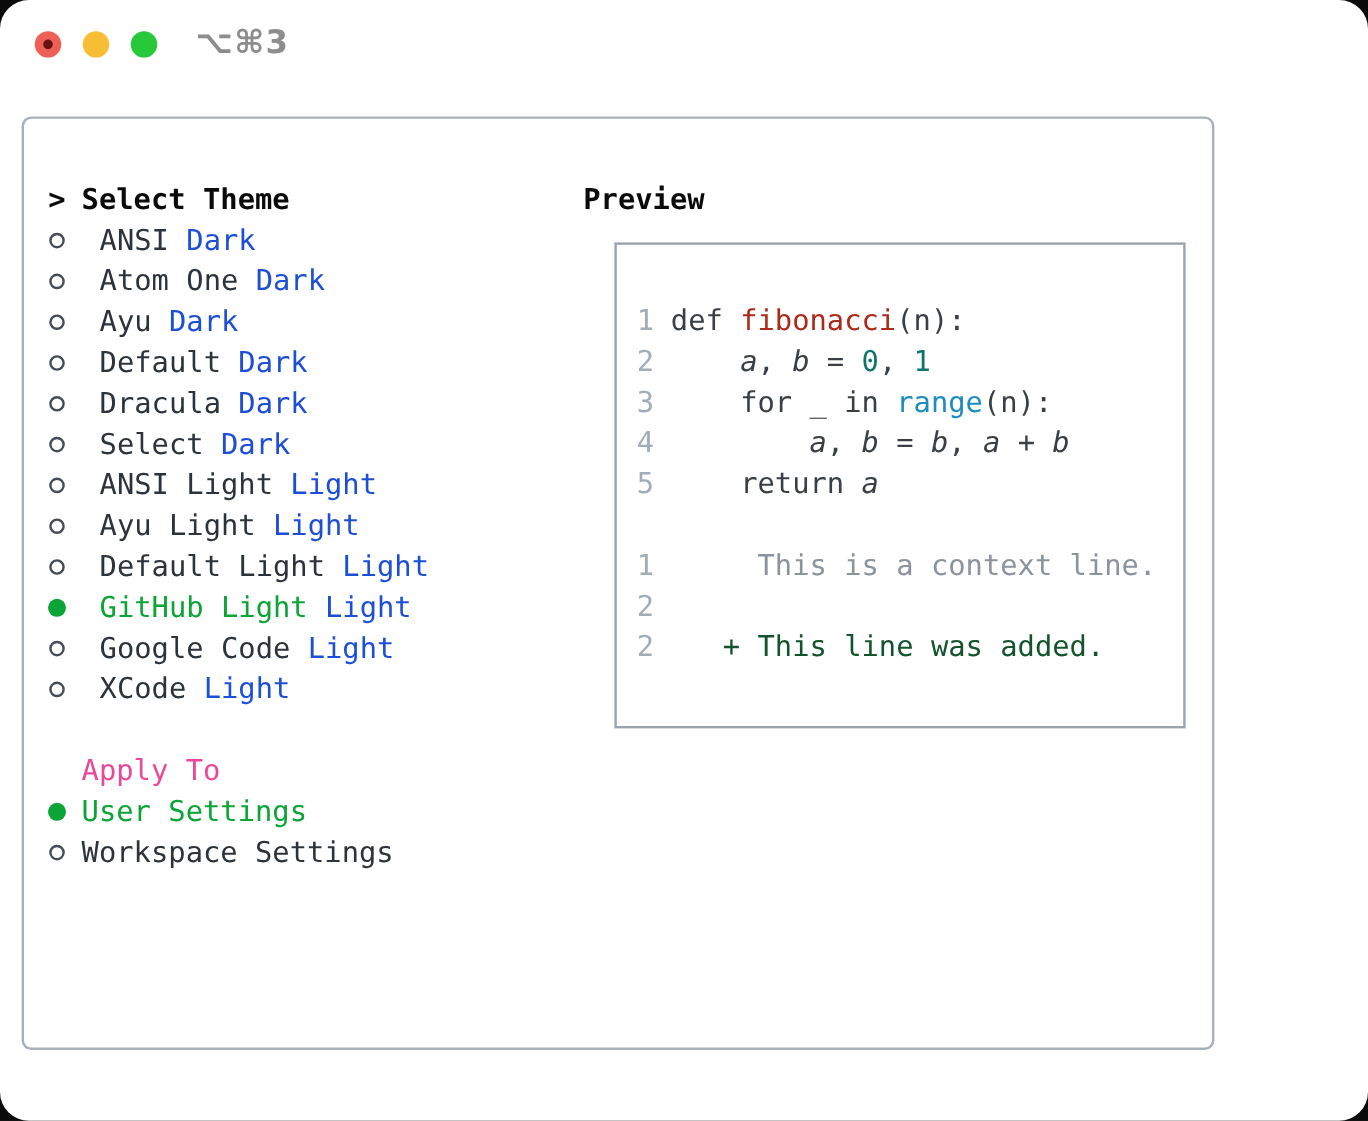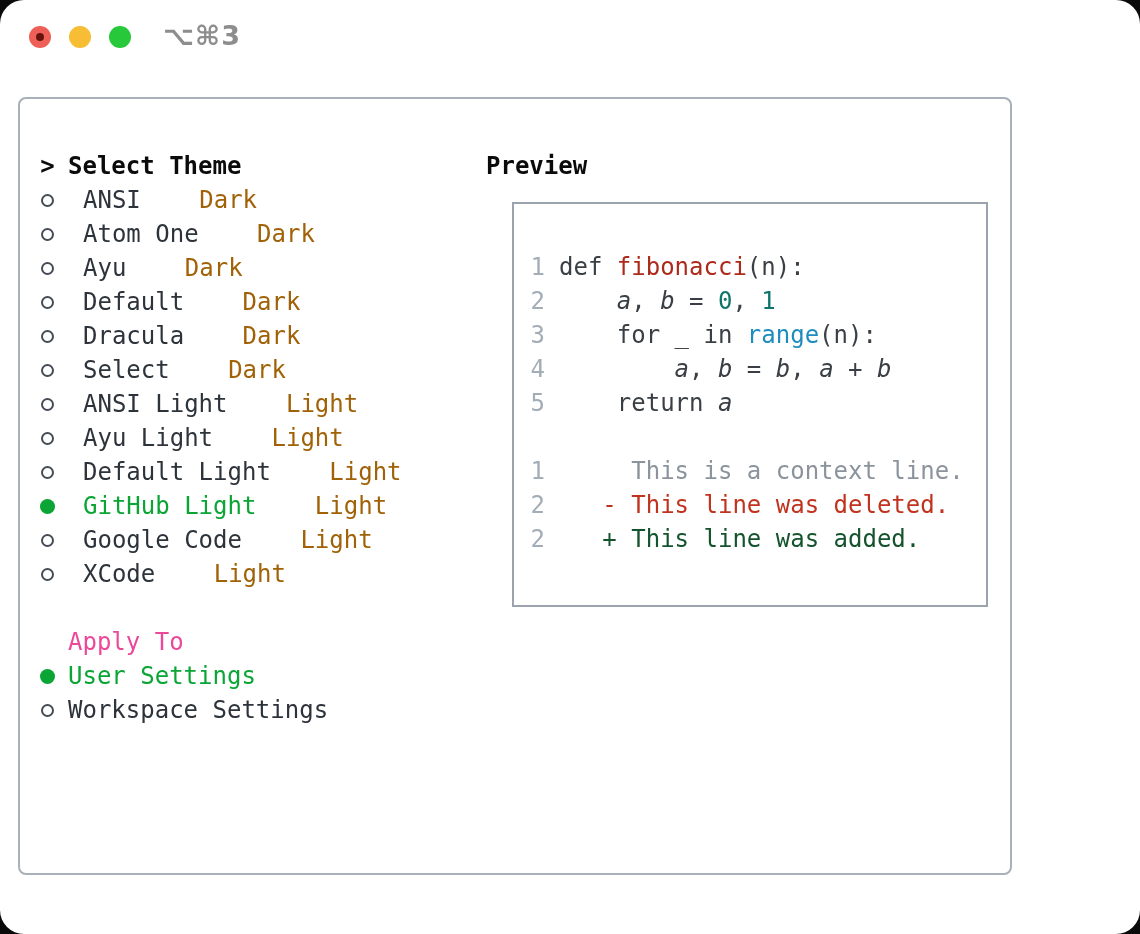--- a/index.html
+++ b/index.html
@@ -92,21 +92,21 @@
     color: #0b0b0b;
     font-size: 24px;
   }
   #left-col {
     position: absolute;
     left: 20px; top: 50px;
     width: 460px;
   }
   .hdr { font-weight: bold; color: #0b0b0b; }
   .theme-name { color: #2d333a; margin-left: 15px; }
-  .variant { color: #a16207; margin-left: 44px; }
+  .variant { color: #1d4ed8; }
   .selected .theme-name, .selected .opt-label { color: var(--accent-green, #0aa534); }
   .spacer { height: 34px; }
   .apply-hdr { color: #ec4899; }
   .opt-label { color: #2d333a; }
   #help-text {
     width: 450px;
     margin-top: 0;
     color: #98a2ad;
     font-size: 24px;
     line-height: 34px;
@@ -201,18 +201,18 @@
 
     <div id="preview-title">Preview</div>
     <div id="preview-box">
         <div class="code-line"><span class="lineno">1</span><span class="seg-plain">def </span><span class="seg-function">fibonacci</span><span class="seg-plain">(n):</span></div>
         <div class="code-line"><span class="lineno">2</span><span class="seg-plain">    </span><span class="seg-variable">a</span><span class="seg-plain">, </span><span class="seg-variable">b</span><span class="seg-plain"> = </span><span class="seg-number-literal">0</span><span class="seg-plain">, </span><span class="seg-number-literal">1</span></div>
         <div class="code-line"><span class="lineno">3</span><span class="seg-plain">    for _ in </span><span class="seg-builtin">range</span><span class="seg-plain">(n):</span></div>
         <div class="code-line"><span class="lineno">4</span><span class="seg-plain">        </span><span class="seg-variable">a</span><span class="seg-plain">, </span><span class="seg-variable">b</span><span class="seg-plain"> = </span><span class="seg-variable">b</span><span class="seg-plain">, </span><span class="seg-variable">a</span><span class="seg-plain"> + </span><span class="seg-variable">b</span></div>
         <div class="code-line"><span class="lineno">5</span><span class="seg-plain">    return </span><span class="seg-variable">a</span></div>
         <div class="code-line"><span class="lineno"></span></div>
         <div class="code-line"><span class="lineno">1</span><span class="seg-context">     This is a context line.</span></div>
-        <div class="code-line"><span class="lineno">2</span><span class="seg-deleted">   - This line was deleted.</span></div>
+        <div class="code-line"><span class="lineno">2</span></div>
         <div class="code-line"><span class="lineno">2</span><span class="seg-added">   + This line was added.</span></div>
       </div>
 
   </div>
 </div>
 
 </body></html>

